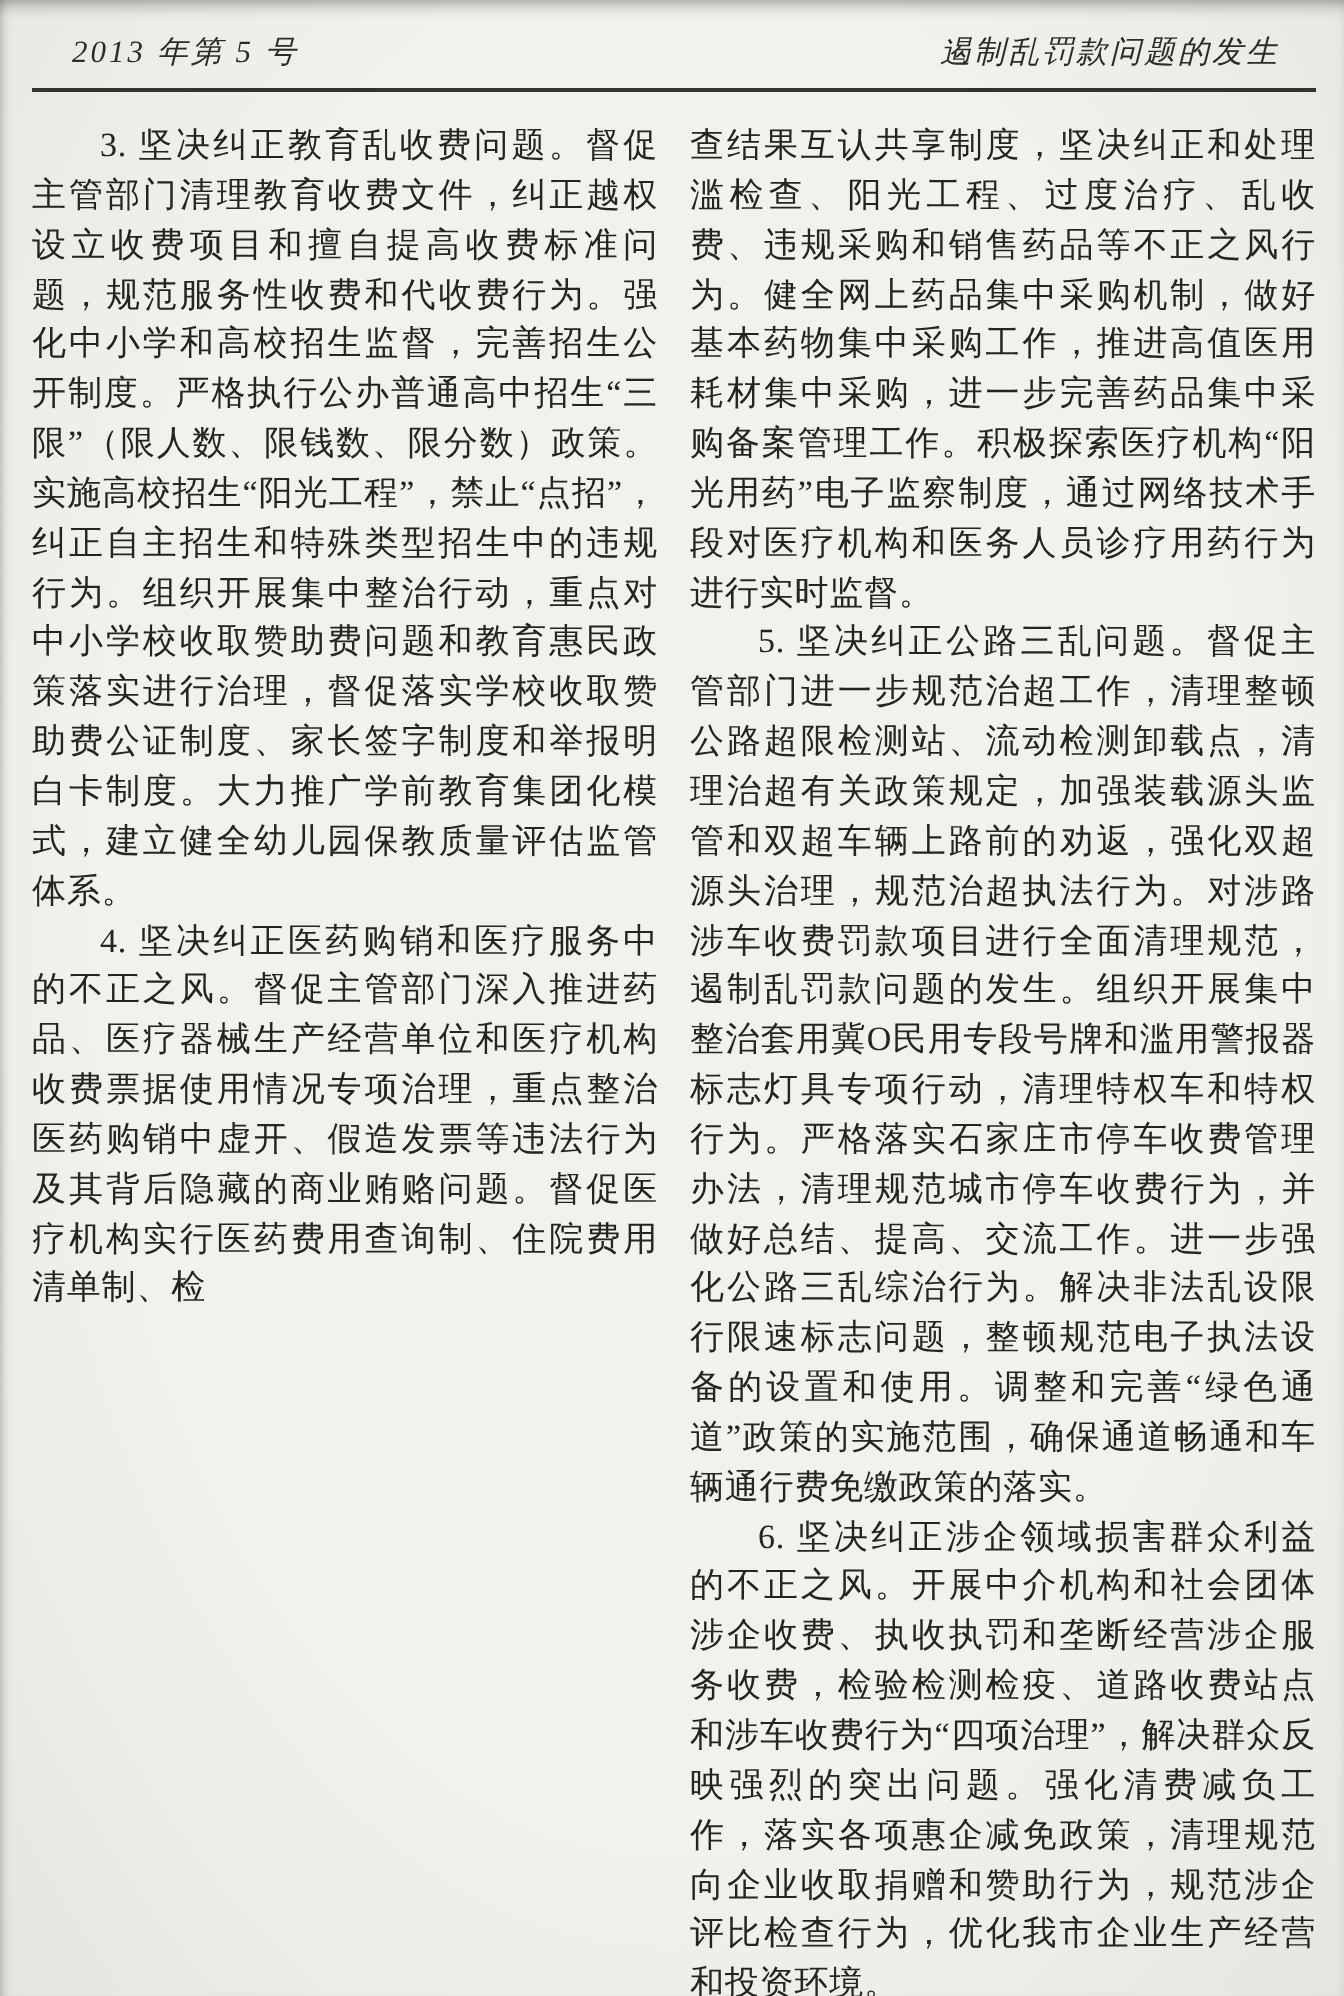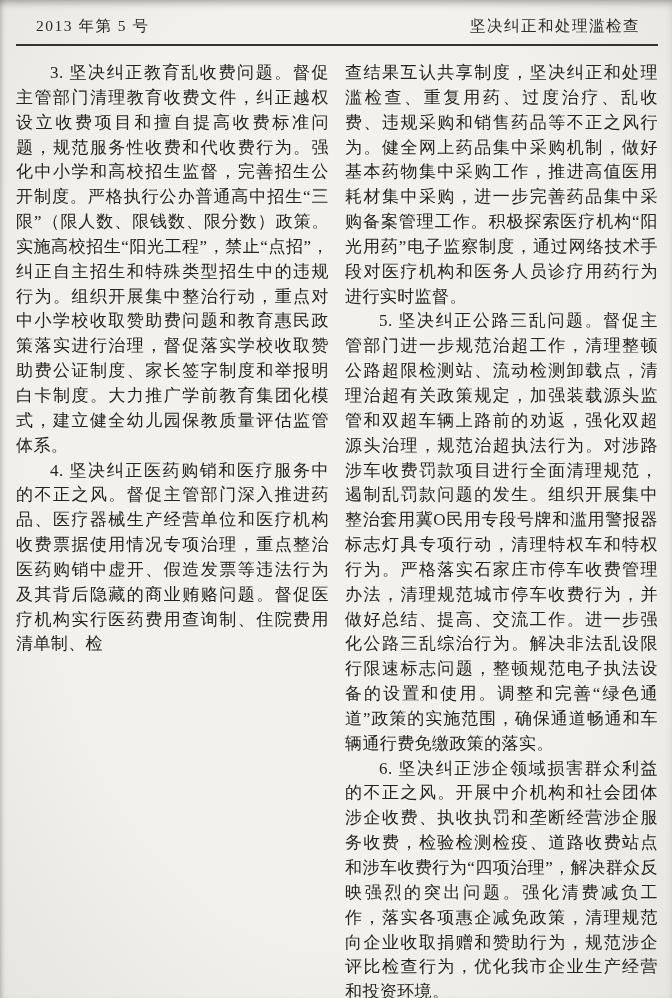--- a/index.html
+++ b/index.html
@@ -19,20 +19,21 @@
     font-family: "Liberation Serif", "DejaVu Serif", serif;
     color: #26241f;
     overflow: hidden;
   }
   .header {
     display: flex;
     justify-content: space-between;
     align-items: flex-start;
     padding: 4px 18px 0 20px;
     font-size: 15.5px;
+    font-style: italic;
     letter-spacing: 1.5px;
     color: #2c2b28;
   }
   .header-rule {
     border: none;
     border-top: 2.5px solid #34332f;
     margin: 7px 0 0 0;
   }
   .columns {
     display: flex;
@@ -53,34 +54,34 @@
   .col p { margin: 0; }
   .col p.indent { text-indent: 2em; }
 </style>
 </head>
 <body>
 
 <div class="page">
 
   <div class="header">
     <span>2013 年第 5 号</span>
-    <span>坚决纠正和处理滥检查</span>
+    <span>遏制乱罚款问题的发生</span>
   </div>
 
   <hr class="header-rule">
 
   <div class="columns">
 
     <div class="col">
       <p class="indent">3. 坚决纠正教育乱收费问题。督促主管部门清理教育收费文件，纠正越权设立收费项目和擅自提高收费标准问题，规范服务性收费和代收费行为。强化中小学和高校招生监督，完善招生公开制度。严格执行公办普通高中招生“三限”（限人数、限钱数、限分数）政策。实施高校招生“阳光工程”，禁止“点招”，纠正自主招生和特殊类型招生中的违规行为。组织开展集中整治行动，重点对中小学校收取赞助费问题和教育惠民政策落实进行治理，督促落实学校收取赞助费公证制度、家长签字制度和举报明白卡制度。大力推广学前教育集团化模式，建立健全幼儿园保教质量评估监管体系。</p>
       <p class="indent">4. 坚决纠正医药购销和医疗服务中的不正之风。督促主管部门深入推进药品、医疗器械生产经营单位和医疗机构收费票据使用情况专项治理，重点整治医药购销中虚开、假造发票等违法行为及其背后隐藏的商业贿赂问题。督促医疗机构实行医药费用查询制、住院费用清单制、检</p>
     </div>
 
     <div class="col">
-      <p>查结果互认共享制度，坚决纠正和处理滥检查、重复用药、过度治疗、乱收费、违规采购和销售药品等不正之风行为。健全网上药品集中采购机制，做好基本药物集中采购工作，推进高值医用耗材集中采购，进一步完善药品集中采购备案管理工作。积极探索医疗机构“阳光用药”电子监察制度，通过网络技术手段对医疗机构和医务人员诊疗用药行为进行实时监督。</p>
+      <p>查结果互认共享制度，坚决纠正和处理滥检查、阳光工程、过度治疗、乱收费、违规采购和销售药品等不正之风行为。健全网上药品集中采购机制，做好基本药物集中采购工作，推进高值医用耗材集中采购，进一步完善药品集中采购备案管理工作。积极探索医疗机构“阳光用药”电子监察制度，通过网络技术手段对医疗机构和医务人员诊疗用药行为进行实时监督。</p>
       <p class="indent">5. 坚决纠正公路三乱问题。督促主管部门进一步规范治超工作，清理整顿公路超限检测站、流动检测卸载点，清理治超有关政策规定，加强装载源头监管和双超车辆上路前的劝返，强化双超源头治理，规范治超执法行为。对涉路涉车收费罚款项目进行全面清理规范，遏制乱罚款问题的发生。组织开展集中整治套用冀O民用专段号牌和滥用警报器标志灯具专项行动，清理特权车和特权行为。严格落实石家庄市停车收费管理办法，清理规范城市停车收费行为，并做好总结、提高、交流工作。进一步强化公路三乱综治行为。解决非法乱设限行限速标志问题，整顿规范电子执法设备的设置和使用。调整和完善“绿色通道”政策的实施范围，确保通道畅通和车辆通行费免缴政策的落实。</p>
       <p class="indent">6. 坚决纠正涉企领域损害群众利益的不正之风。开展中介机构和社会团体涉企收费、执收执罚和垄断经营涉企服务收费，检验检测检疫、道路收费站点和涉车收费行为“四项治理”，解决群众反映强烈的突出问题。强化清费减负工作，落实各项惠企减免政策，清理规范向企业收取捐赠和赞助行为，规范涉企评比检查行为，优化我市企业生产经营和投资环境。</p>
 
     </div>
 
   </div>
 
 </div>
 
 </body></html>

